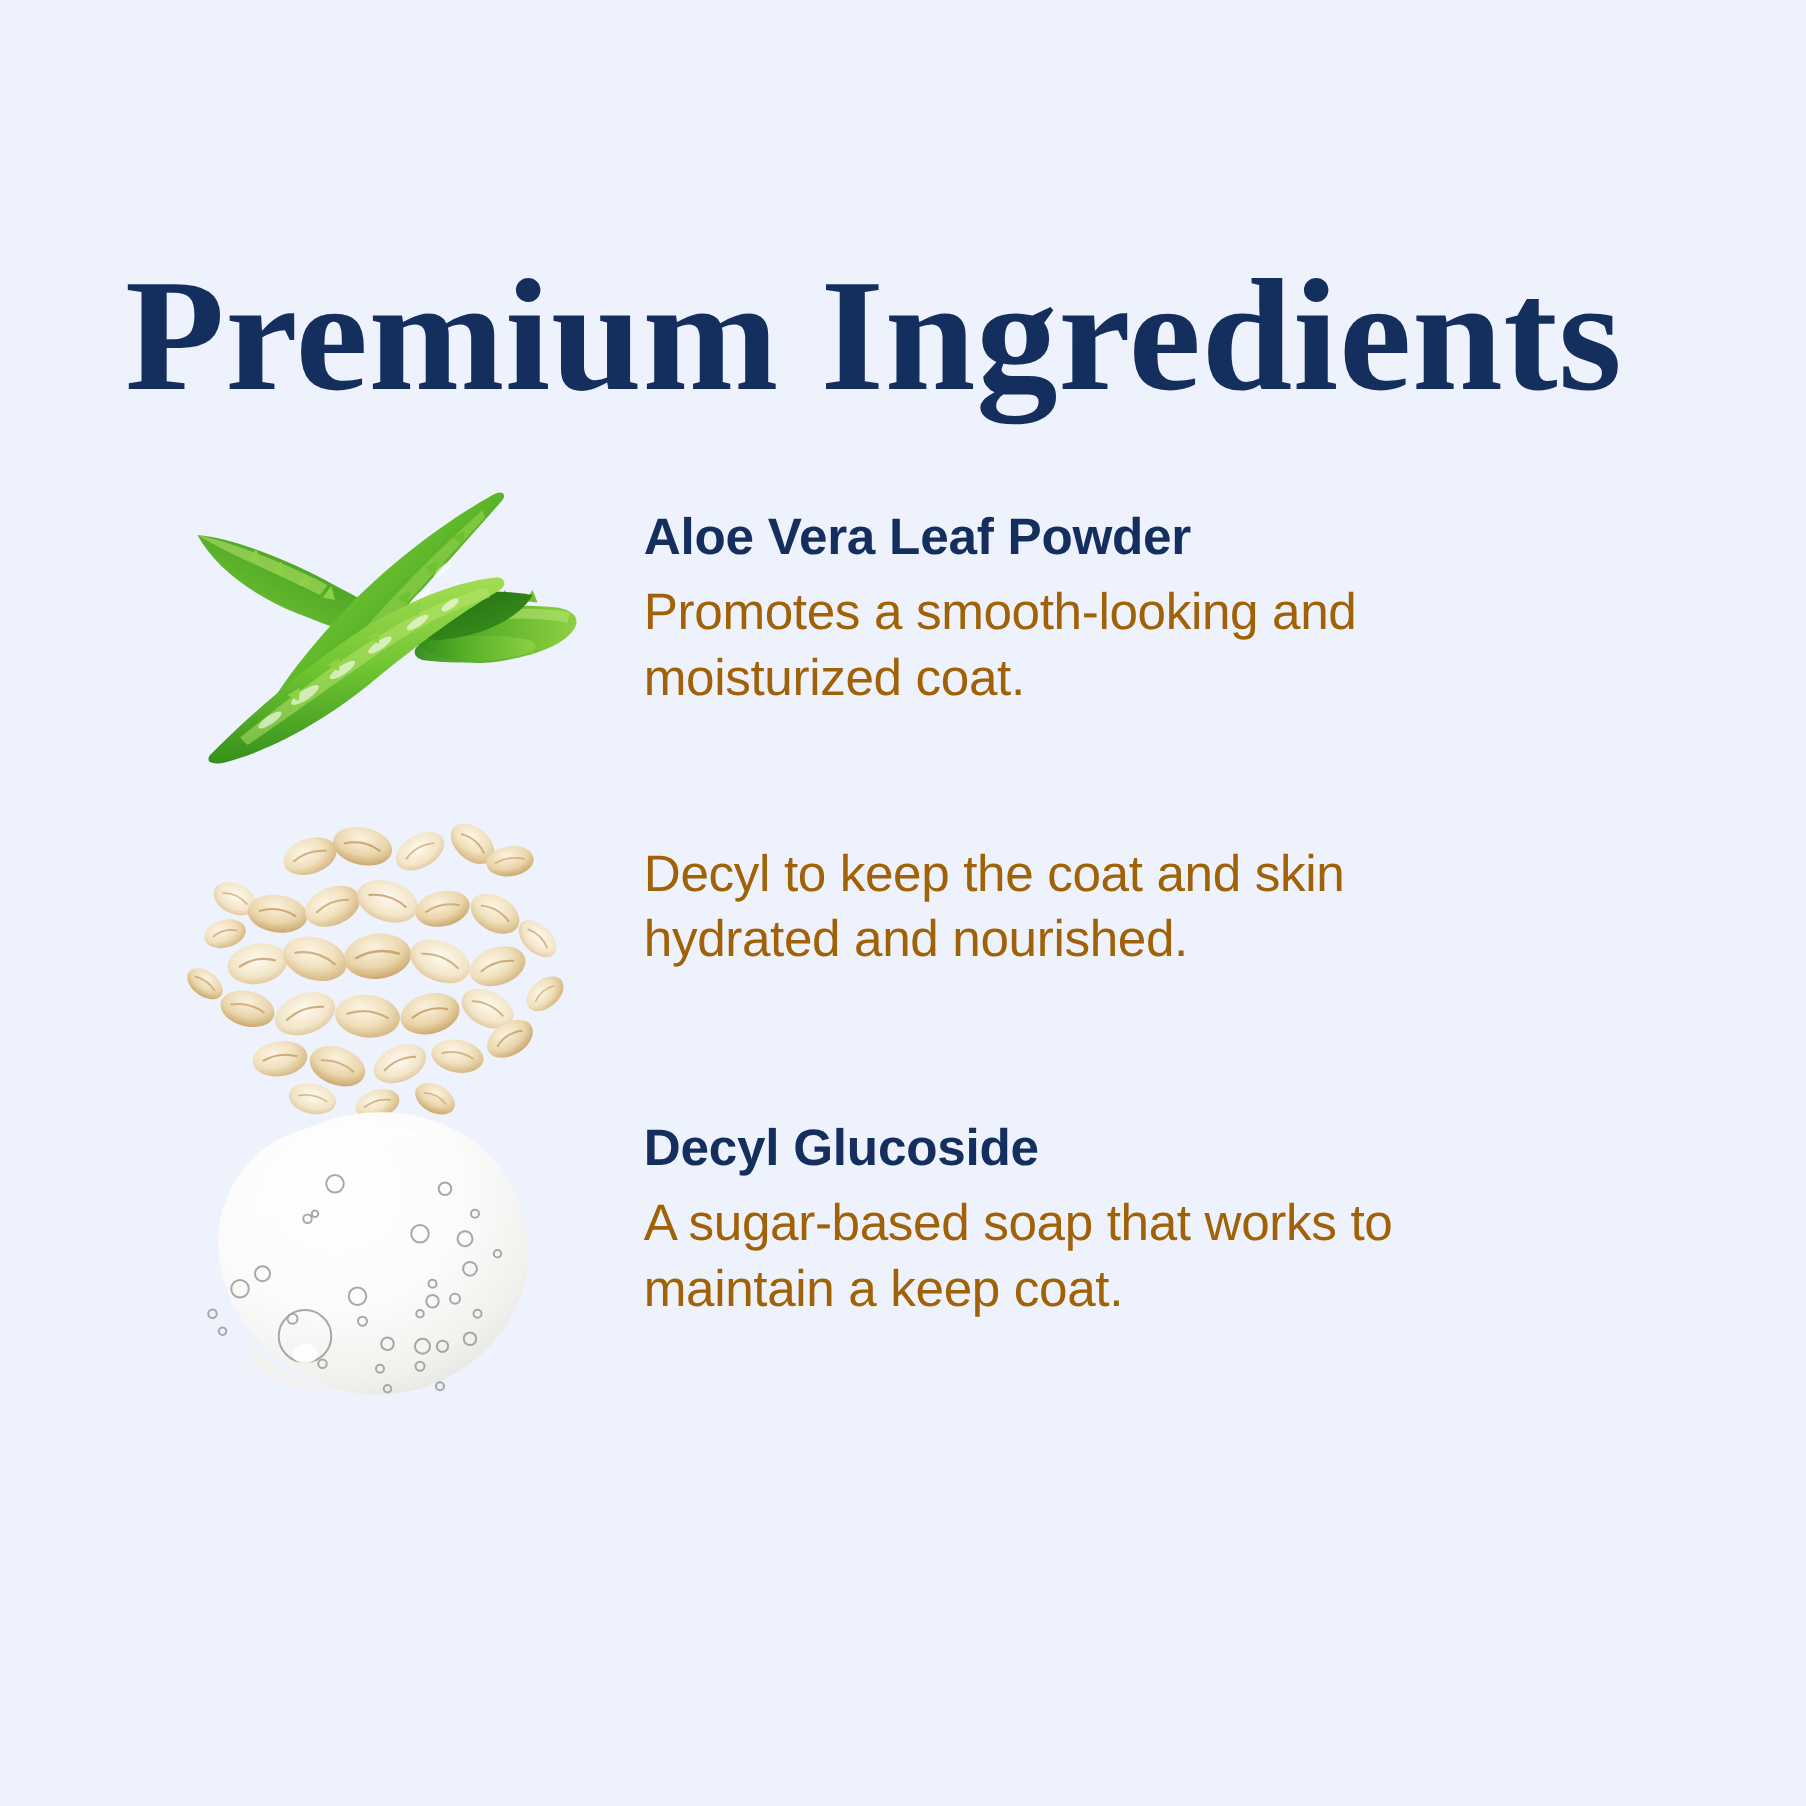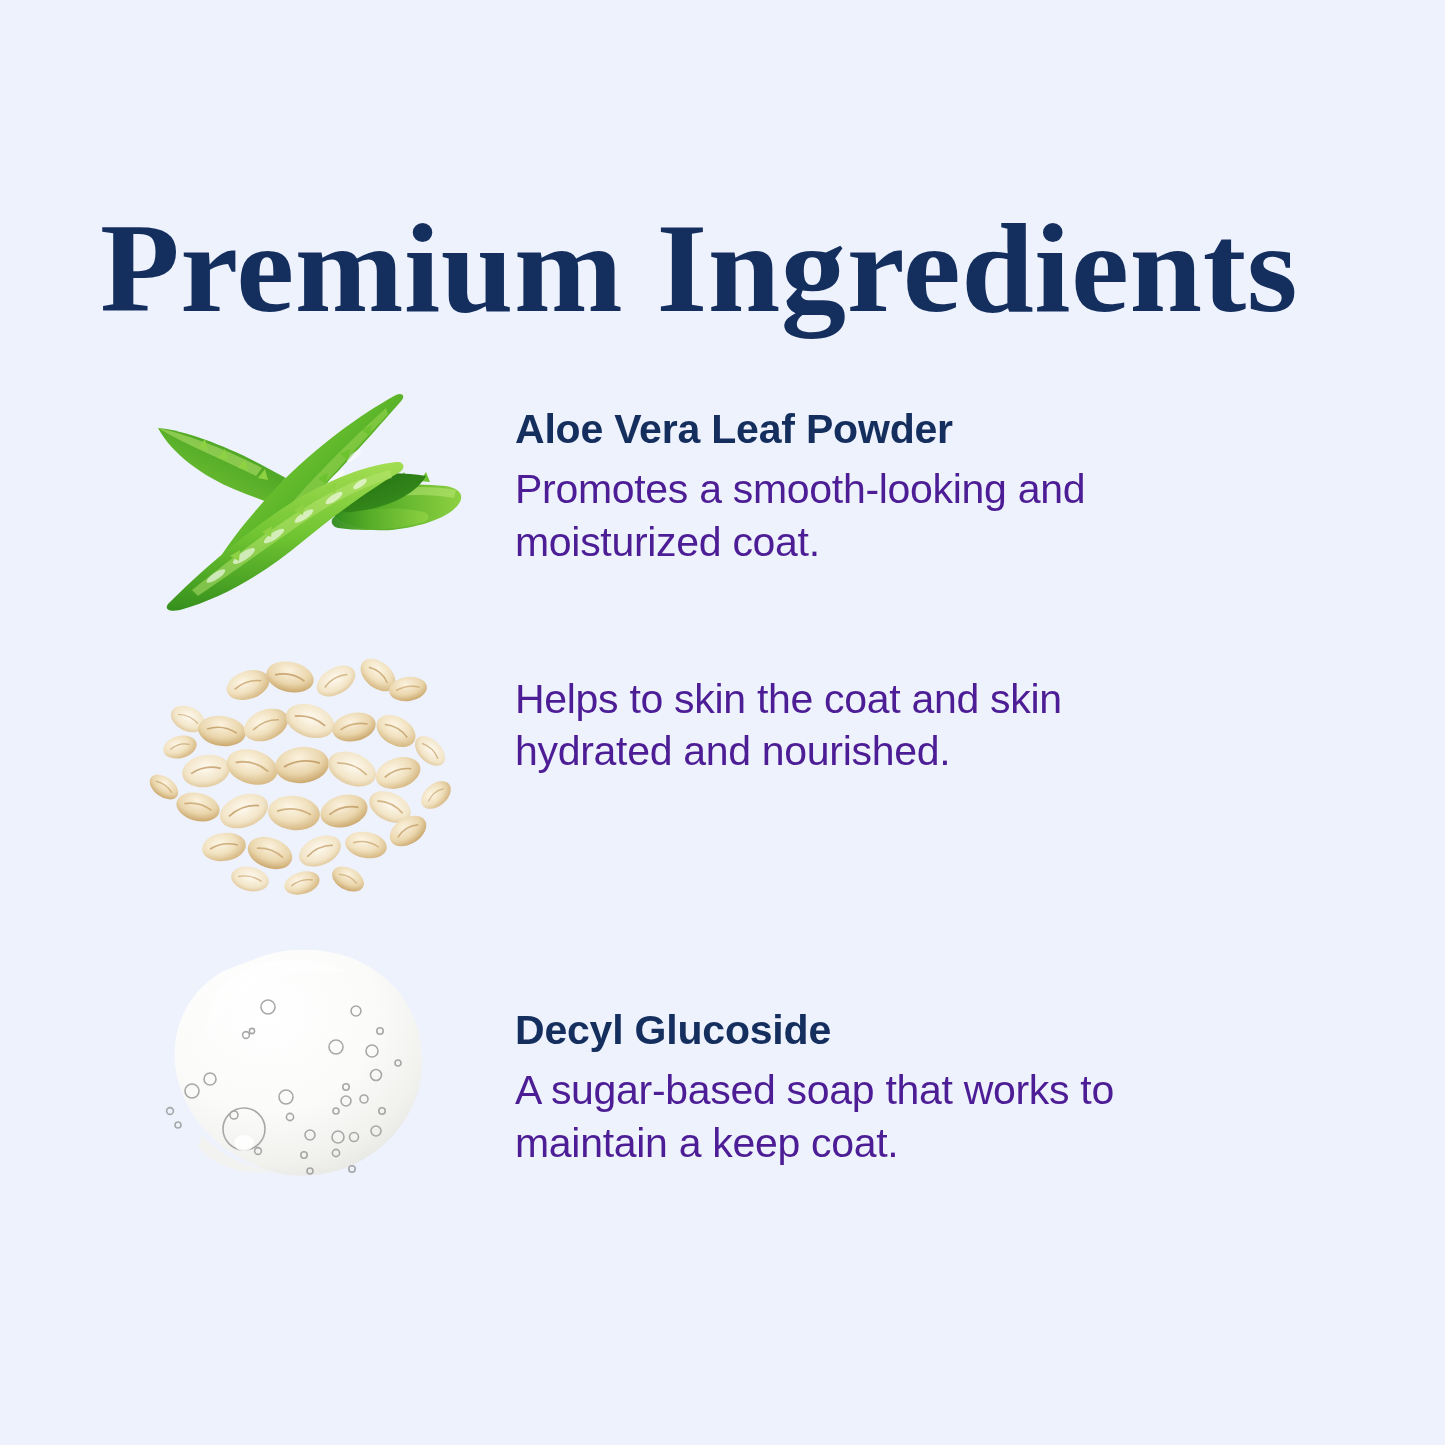--- a/index.html
+++ b/index.html
@@ -50,21 +50,21 @@
 
   .ingredient-row {
     position: absolute;
     left: 140px;
     width: 1180px;
     display: flex;
     align-items: flex-start;
   }
   .row-0 { top: 390px; }
   .row-1 { top: 655px; }
-  .row-2 { top: 939px; align-items: flex-end; }
+  .row-2 { top: 879px; }
 
   .thumb {
     width: 330px;
     height: 230px;
     flex: 0 0 330px;
     position: relative;
   }
 
   .row-text {
     flex: 1 1 auto;
@@ -80,21 +80,21 @@
     color: #142e5e;
     margin: 0 0 12px 0;
     letter-spacing: -0.2px;
   }
 
   .ing-desc {
     font-family: "Liberation Sans", sans-serif;
     font-weight: 400;
     font-size: 41px;
     line-height: 1.28;
-    color: #4c1d95;
+    color: #a16207;
     margin: 0;
     max-width: 700px;
     letter-spacing: -0.3px;
   }
 
   svg.art {
     display: block;
     overflow: visible;
   }
 </style>
@@ -363,21 +363,21 @@
                 </g>
               <g transform="translate(24,132) rotate(36)">
                   <ellipse rx="16" ry="10" fill="url(#oatF2)"></ellipse>
                   <path d="M-10 0 q10 -4 20 0" stroke="#b98f52" stroke-width="1.3" fill="none" opacity="0.58"></path>
                 </g>
             </g>
           </g>
         </svg>
       </div>
       <div class="row-text">
-        <p class="ing-desc">Helps to skin the coat and skin hydrated and nourished.</p>
+        <p class="ing-desc">Decyl to keep the coat and skin hydrated and nourished.</p>
       </div>
     </div>
 
     <div class="ingredient-row row-2">
       <div class="thumb">
         <svg class="art" width="330" height="255" viewBox="0 0 330 255" xmlns="http://www.w3.org/2000/svg">
           <defs>
             <radialGradient id="gelG" cx="38%" cy="28%" r="78%">
               <stop offset="0%" stop-color="#ffffff"></stop>
               <stop offset="55%" stop-color="#fbfbfa"></stop>

